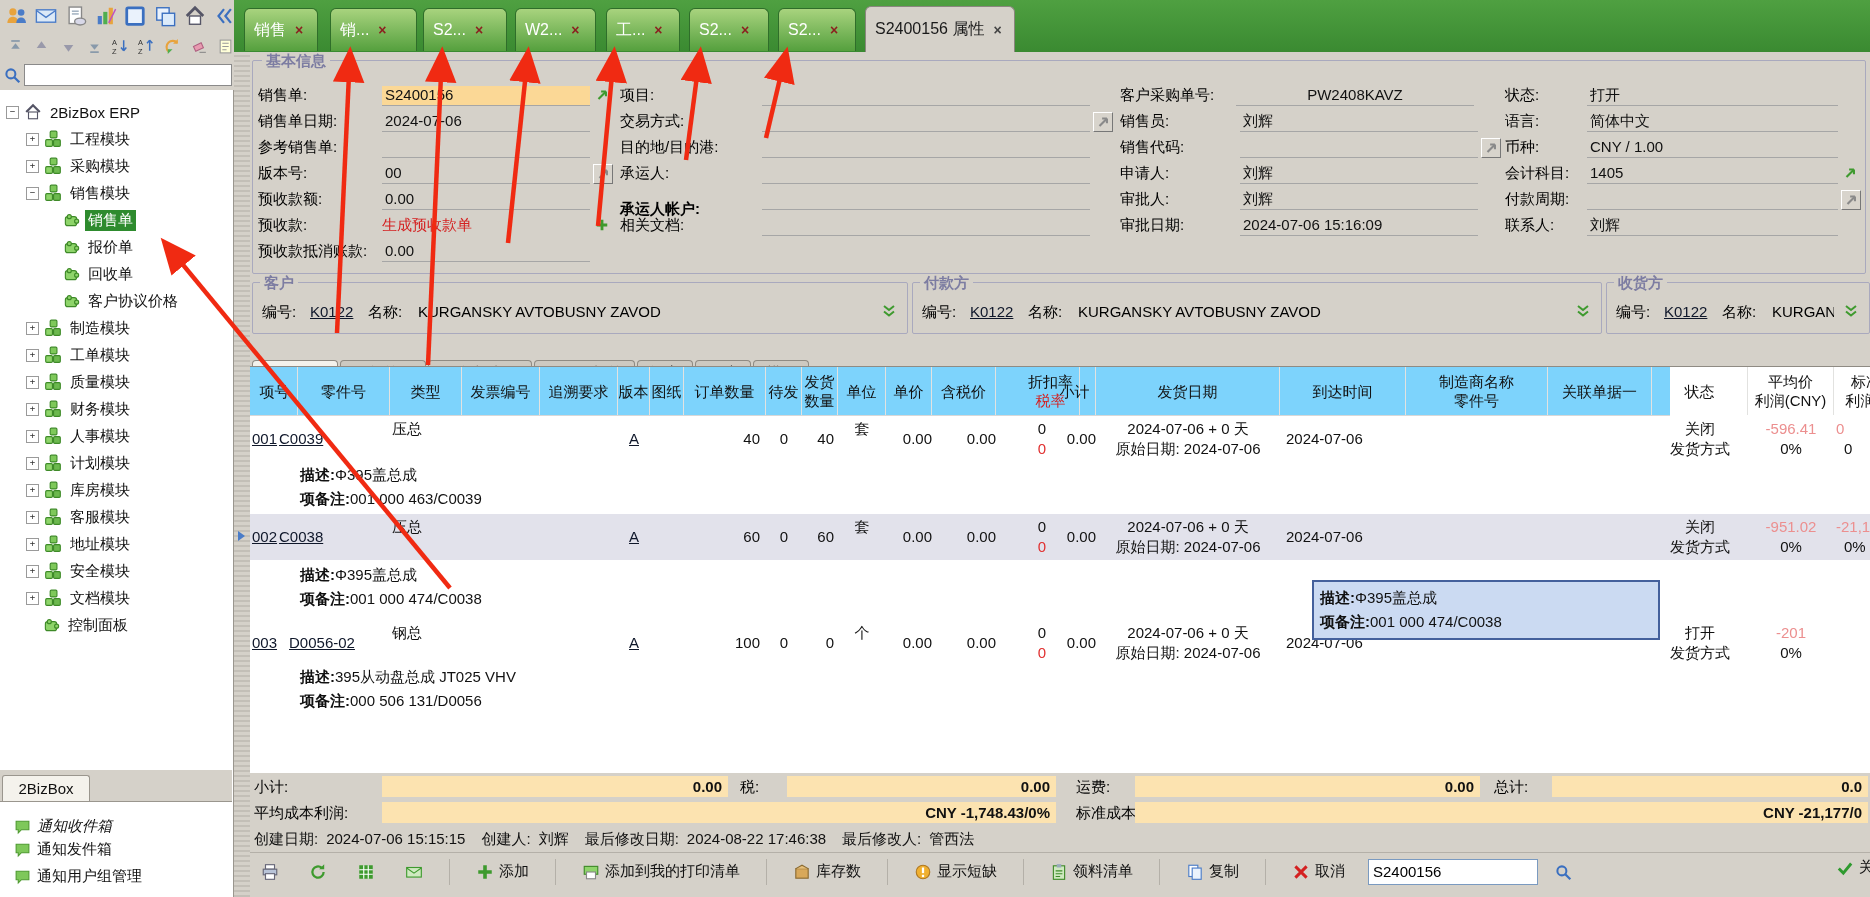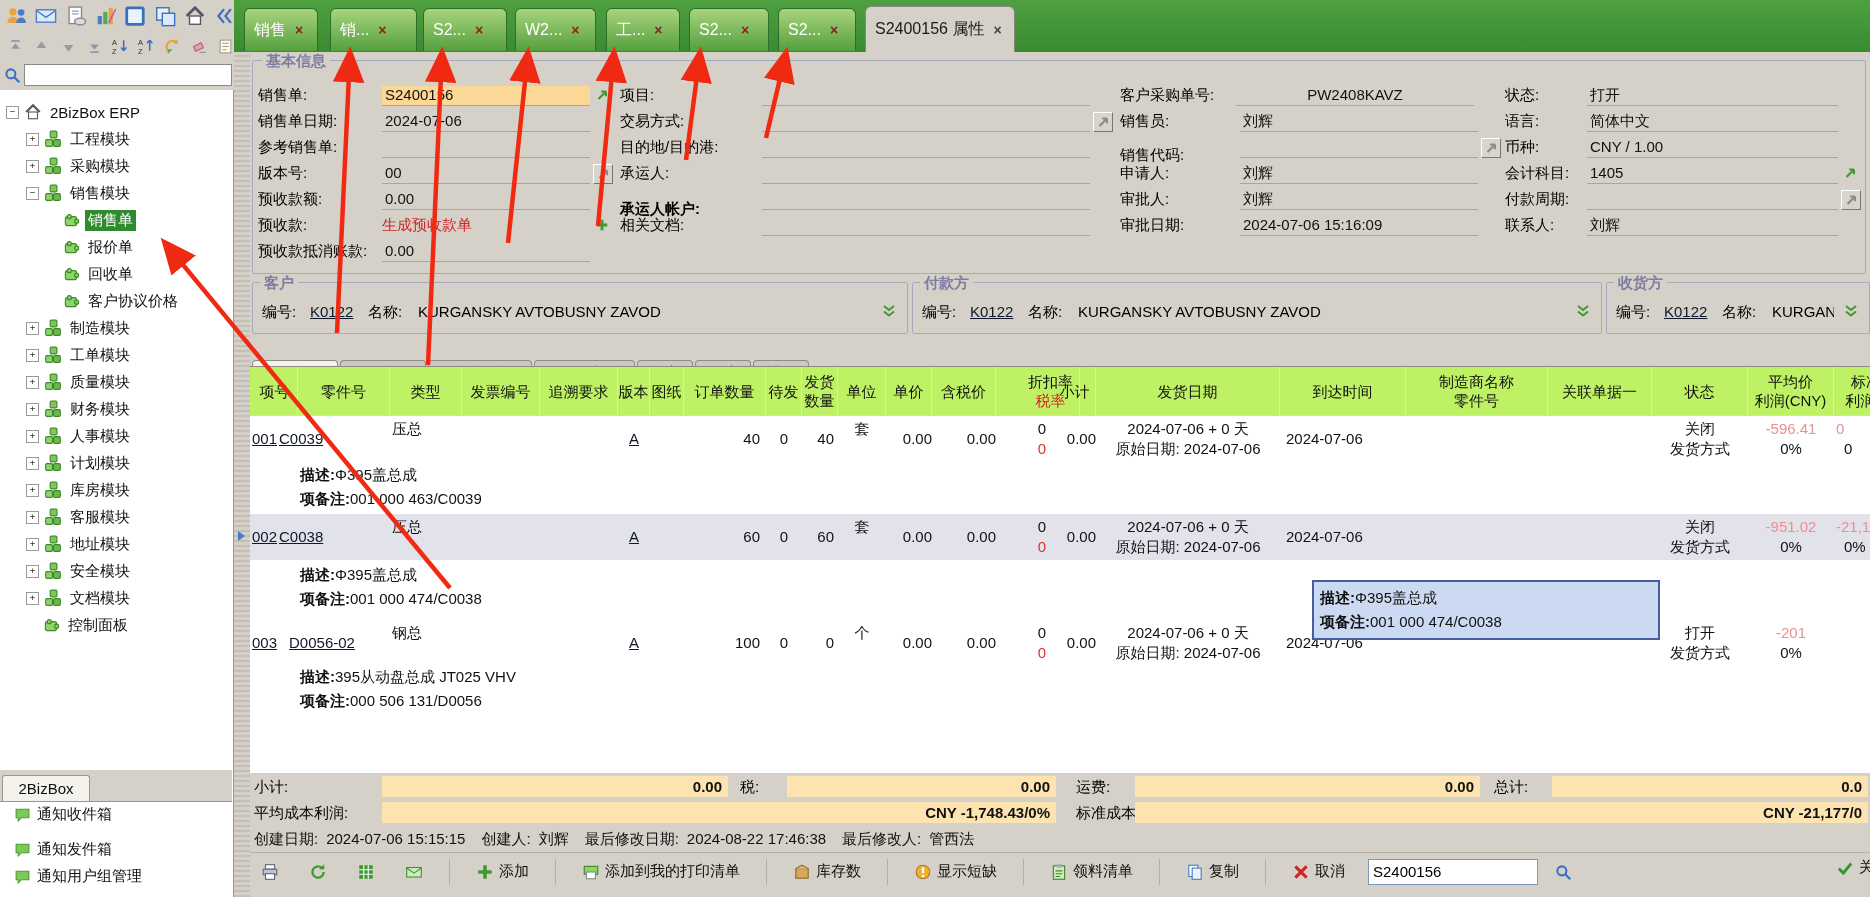--- a/index.html
+++ b/index.html
@@ -41,21 +41,21 @@
   .fld{position:absolute;height:20px;border-bottom:1px solid #a6a6a6;font-size:15px;padding:0 3px;white-space:nowrap;overflow:hidden;box-sizing:border-box;}
   .fld.hl{background:#fbd896;}
   .redlink{color:#d42020;}
   .btn16{position:absolute;width:18px;height:18px;display:flex;align-items:center;justify-content:center;}
   .btn16.bevel{background:#d8d4cc;border:1px solid;border-color:#fff #777 #777 #fff;}
   .bluelink{color:#0f172a;text-decoration:underline;cursor:pointer;}
   
   #subtabs{position:absolute;left:252px;top:340px;height:26px;display:flex;gap:2px;}
   .stab{height:25px;padding:0 12px;display:flex;align-items:center;font-size:15px;background:#cdc9c1;border:1px solid #8f8b83;border-bottom:none;border-radius:4px 4px 0 0;white-space:nowrap;margin-top:20px;}
   .stab.active{background:#f4f2ec;height:26px;}
-  #thead{position:absolute;left:250px;top:367px;width:1620px;height:48px;background:#bef264;border-bottom:1px solid #d8d8d8;text-decoration:underline;}
+  #thead{position:absolute;left:250px;top:367px;width:1420px;height:48px;background:#7dd3fc;border-bottom:1px solid #d8d8d8;text-decoration:underline;}
   .hc{position:absolute;top:0;height:48px;border-right:1px solid #e2e2e0;display:flex;flex-direction:column;align-items:center;justify-content:center;font-size:15px;color:#111;line-height:19px;text-align:center;box-sizing:border-box;white-space:nowrap;overflow:hidden;}
   .hc .red{color:#d42020;}
   .cell{position:absolute;font-size:15px;white-space:nowrap;height:20px;line-height:20px;}
   .rowband{position:absolute;left:250px;width:1620px;height:46px;}
   .rowband.sel{background:#e2e2eb;}
   .pink{color:#ec8f8f;}
   .redtxt{color:#e03030;}
   .descline{position:absolute;font-size:15px;white-space:nowrap;}
   .descline b{font-weight:bold;}
   
@@ -447,21 +447,21 @@
               <circle cx="6.5" cy="5" r="1.8" fill="#8ed46a" stroke="#3e8a28"></circle>
               <circle cx="13" cy="9" r="1.8" fill="#8ed46a" stroke="#3e8a28"></circle>
             </svg>
           </span>
           <span class="tree-label">控制面板</span>
         </div>
       </div>
     <div id="left-bottom">
       <div id="bb-tab">2BizBox</div>
       <div id="notif-area">
-          <div class="notif-item" style="top: 0;">
+          <div class="notif-item" style="top: 12px; font-style: italic;">
             <span class="icon" style="width: 17px; height: 17px;">
               <svg viewBox="0 0 16 16">
                 <path d="M2 3h12v8H7l-3 3v-3H2z" fill="#7ec85a" stroke="#4e9a30"></path>
               </svg>
             </span>
             <span>通知收件箱</span>
           </div>
           <div class="notif-item" style="top: 35px;">
             <span class="icon" style="width: 17px; height: 17px;">
               <svg viewBox="0 0 16 16">
@@ -575,21 +575,21 @@
       <div class="lbl" style="left: 620px; top: 164px;">承运人:</div>
       <div class="fld" style="left: 762px; top: 164px; width: 328px;"></div>
       <div class="lbl" style="left: 620px; top: 200px; font-weight: bold;">承运人帐户:</div>
       <div class="fld" style="left: 762px; top: 190px; width: 328px;"></div>
       <div class="lbl" style="left: 620px; top: 216px;">相关文档:</div>
       <div class="fld" style="left: 762px; top: 216px; width: 328px;"></div>
       <div class="lbl" style="left: 1120px; top: 86px;">客户采购单号:</div>
       <div class="fld" style="left: 1236px; top: 86px; width: 238px; text-align: center;">PW2408KAVZ</div>
       <div class="lbl" style="left: 1120px; top: 112px;">销售员:</div>
       <div class="fld" style="left: 1240px; top: 112px; width: 238px;">刘辉</div>
-      <div class="lbl" style="left: 1120px; top: 138px; margin-top: 8px;">销售代码:</div>
+      <div class="lbl" style="left: 1120px; top: 138px;">销售代码:</div>
       <div class="fld" style="left: 1240px; top: 138px; width: 238px;"></div>
       <div class="btn16 bevel" style="left: 1481px; top: 138px;">
         <span class="icon" style="width: 14px; height: 14px;">
           <svg viewBox="0 0 16 16">
             <path d="M4 12.5L12 4.5" stroke="#8a8a8a" stroke-width="2.4" fill="none"></path>
             <path d="M12.5 4h-5.5M12.5 4v5.5" stroke="#8a8a8a" stroke-width="2.4" fill="none"></path>
           </svg>
         </span>
       </div>
       <div class="lbl" style="left: 1120px; top: 164px;">申请人:</div>

